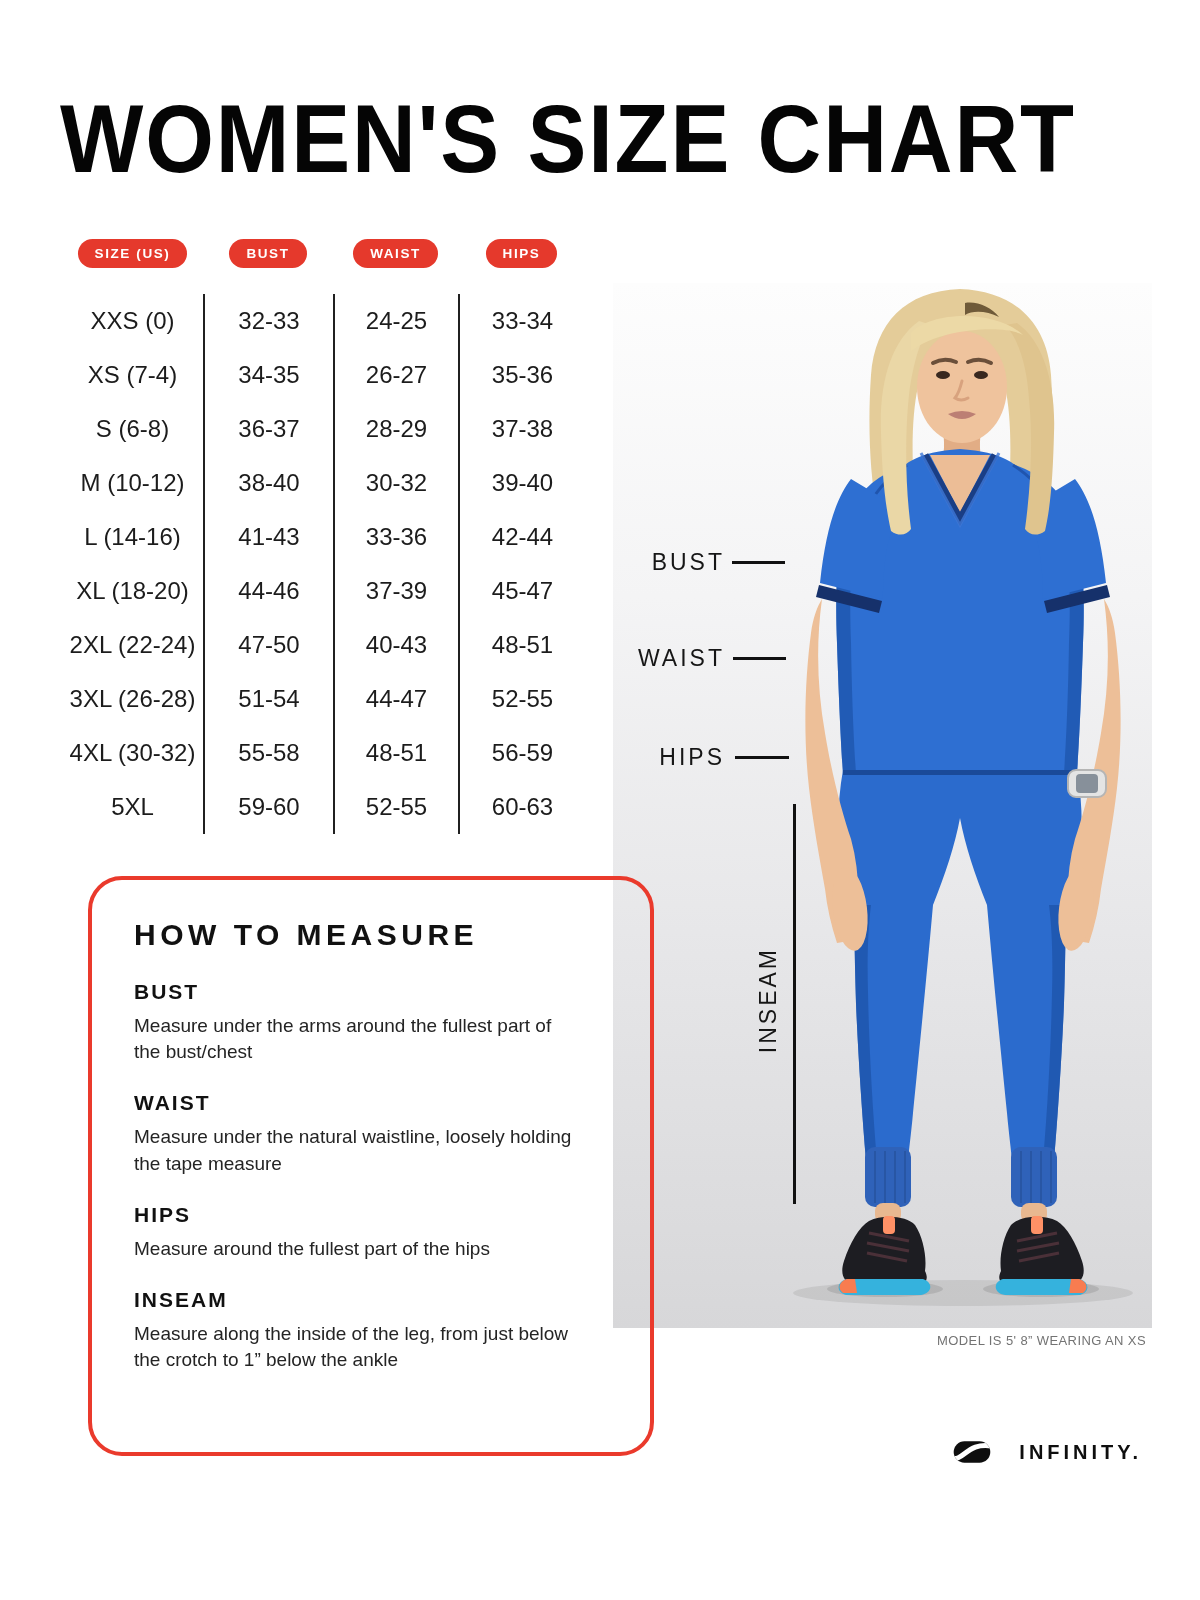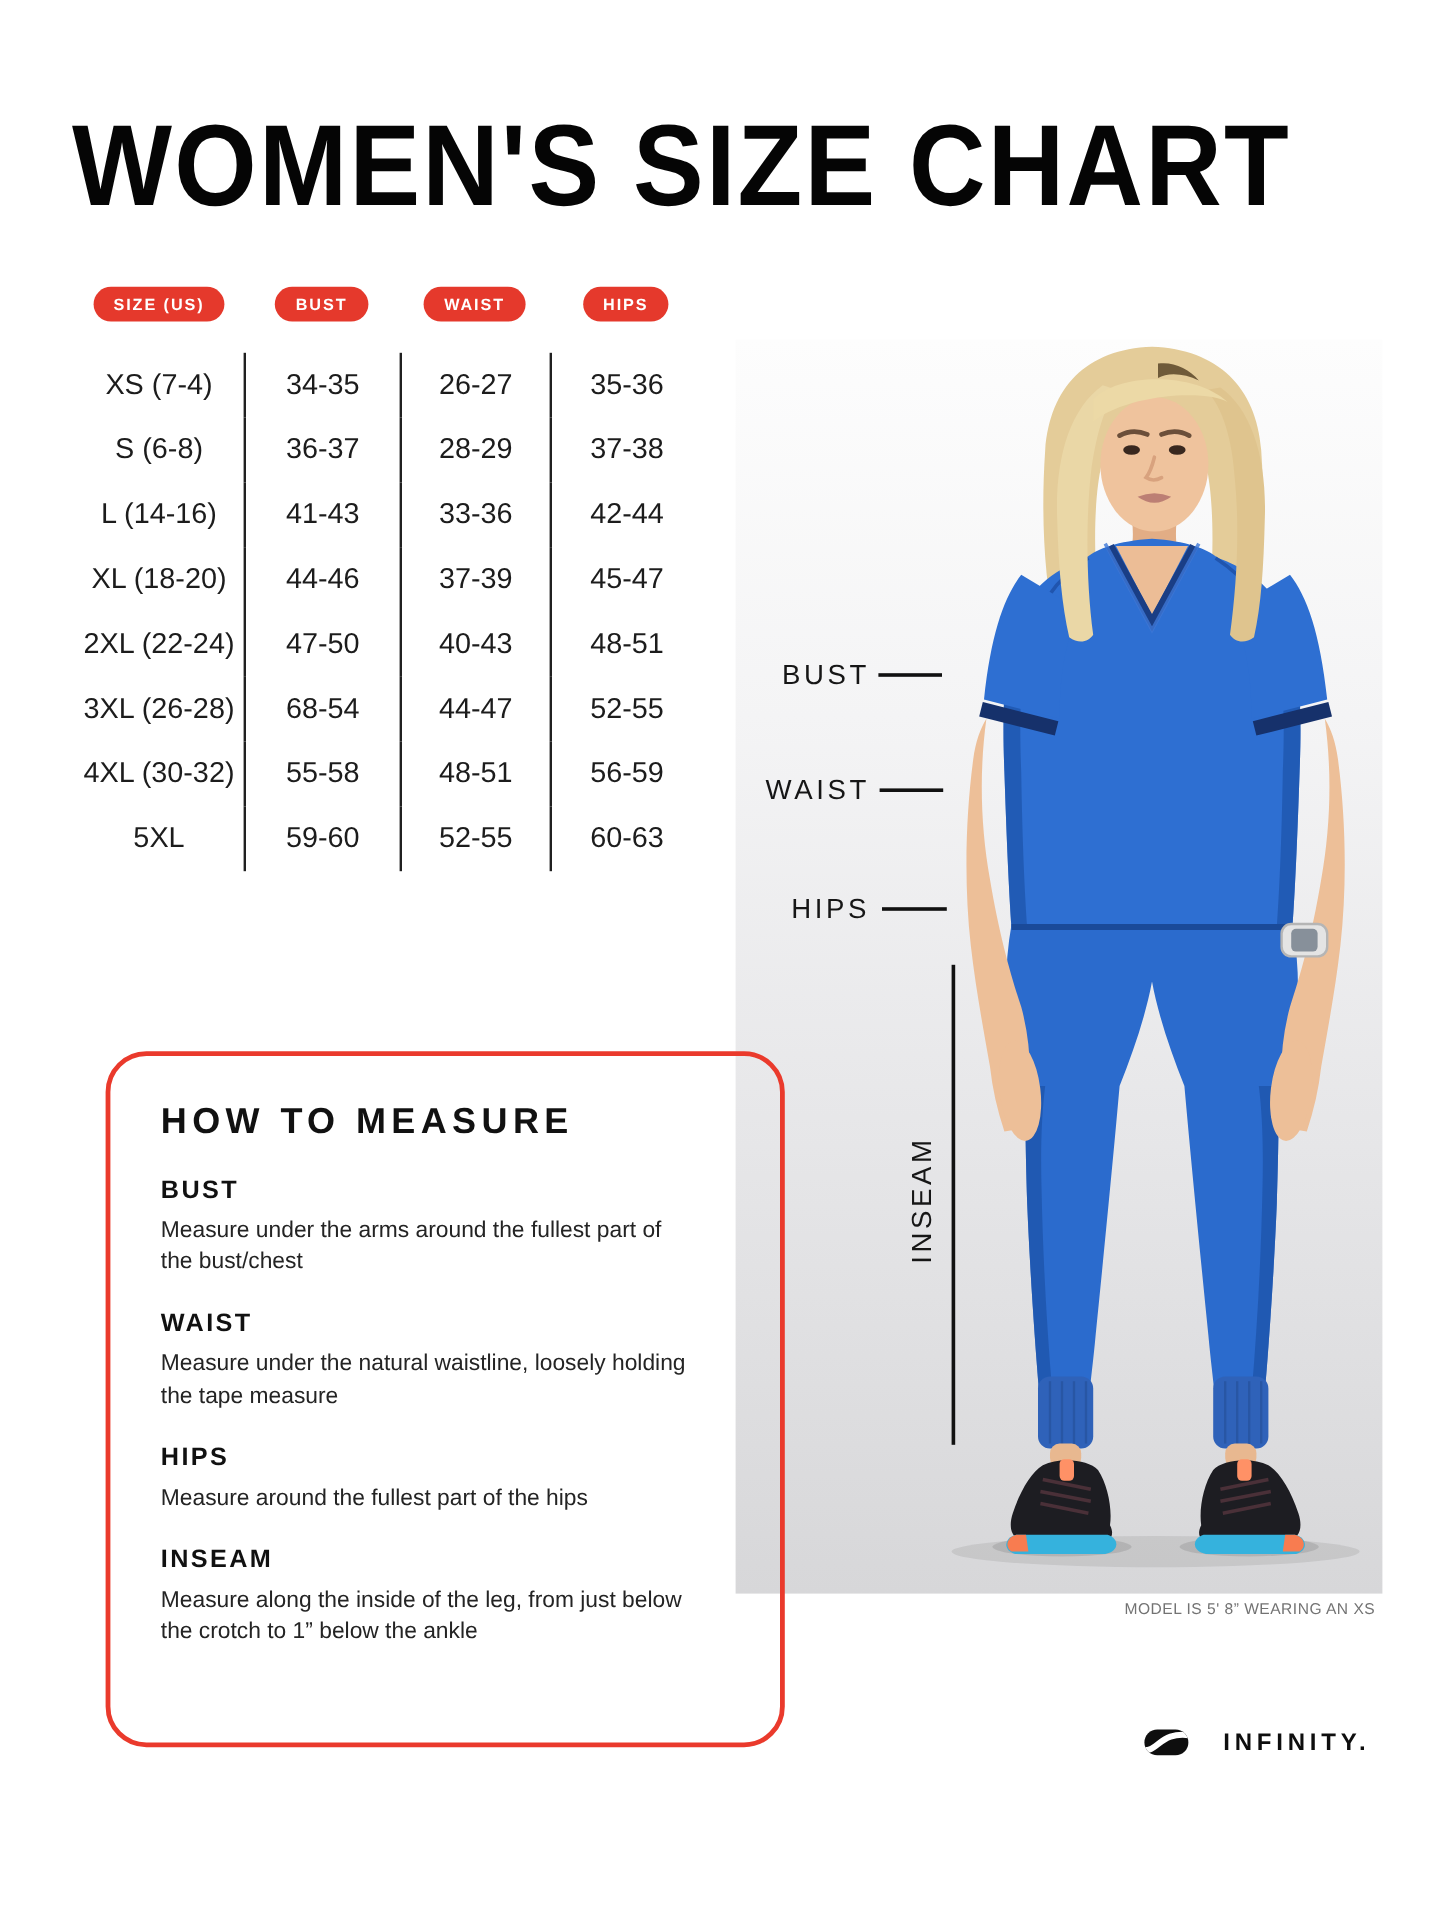--- a/index.html
+++ b/index.html
@@ -83,52 +83,64 @@
   <div class="pill-slot">
       <span class="pill">WAIST</span>
     </div>
   <div class="pill-slot">
       <span class="pill">HIPS</span>
     </div>
 </div>
 
 <div class="size-table" id="size-rows">
     <div class="trow">
+      <div class="tcell">XXS (0)</div>
+      <div class="tcell bordered">32-33</div>
+      <div class="tcell bordered">24-25</div>
+      <div class="tcell bordered">33-34</div>
+    </div>
+    <div class="trow">
       <div class="tcell">XS (7-4)</div>
       <div class="tcell bordered">34-35</div>
       <div class="tcell bordered">26-27</div>
       <div class="tcell bordered">35-36</div>
     </div>
     <div class="trow">
       <div class="tcell">S (6-8)</div>
       <div class="tcell bordered">36-37</div>
       <div class="tcell bordered">28-29</div>
       <div class="tcell bordered">37-38</div>
     </div>
     <div class="trow">
+      <div class="tcell">M (10-12)</div>
+      <div class="tcell bordered">38-40</div>
+      <div class="tcell bordered">30-32</div>
+      <div class="tcell bordered">39-40</div>
+    </div>
+    <div class="trow">
       <div class="tcell">L (14-16)</div>
       <div class="tcell bordered">41-43</div>
       <div class="tcell bordered">33-36</div>
       <div class="tcell bordered">42-44</div>
     </div>
     <div class="trow">
       <div class="tcell">XL (18-20)</div>
       <div class="tcell bordered">44-46</div>
       <div class="tcell bordered">37-39</div>
       <div class="tcell bordered">45-47</div>
     </div>
     <div class="trow">
       <div class="tcell">2XL (22-24)</div>
       <div class="tcell bordered">47-50</div>
       <div class="tcell bordered">40-43</div>
       <div class="tcell bordered">48-51</div>
     </div>
     <div class="trow">
       <div class="tcell">3XL (26-28)</div>
-      <div class="tcell bordered">68-54</div>
+      <div class="tcell bordered">51-54</div>
       <div class="tcell bordered">44-47</div>
       <div class="tcell bordered">52-55</div>
     </div>
     <div class="trow">
       <div class="tcell">4XL (30-32)</div>
       <div class="tcell bordered">55-58</div>
       <div class="tcell bordered">48-51</div>
       <div class="tcell bordered">56-59</div>
     </div>
     <div class="trow">

